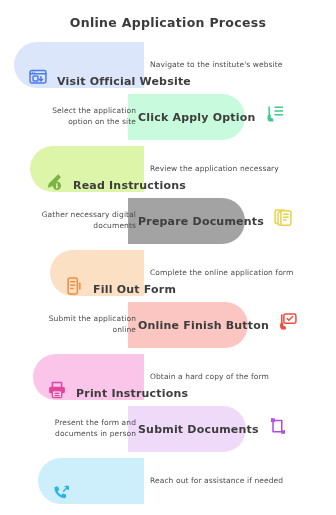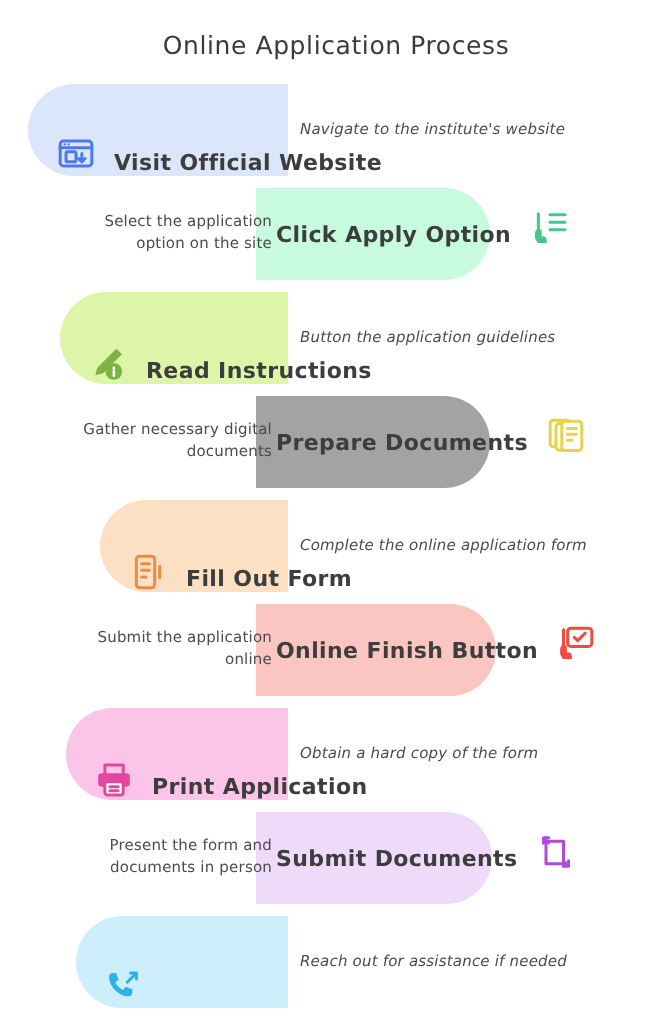--- a/index.html
+++ b/index.html
@@ -6,21 +6,21 @@
   body{
     width:336px;height:515px;
     background:#ffffff;
     font-family:"DejaVu Sans","Liberation Sans",sans-serif;
     overflow:hidden;
     position:relative;
   }
   #page-title{
     text-align:center;
     font-size:12.5px;
-    font-weight:normal;
+    font-weight:bold;
     color:#3b3b3b;
     letter-spacing:.3px;
     margin:0;
     padding-top:14px;
     height:18px;
     line-height:18px;
   }
   #steps{
     position:relative;
     margin-top:10px;
@@ -75,21 +75,20 @@
     display:flex;align-items:center;
     font-size:7.5px;
     line-height:1.45;
     color:#4b4b4b;
     letter-spacing:.1px;
   }
   .step.left .desc{
     left:150px;right:20px;
     text-align:left;
     justify-content:flex-start;
-    font-style:italic;
   }
   .step.right .desc{
     left:32px;right:200px;
     text-align:right;
     justify-content:flex-end;
   }
   .desc span{display:block;}
 </style>
 </head>
 <body>
@@ -135,21 +134,21 @@
         <span class="icon" style="color: rgb(124, 179, 66);">
           <svg viewBox="0 0 24 24" fill="none" stroke="currentColor" stroke-width="1.8" stroke-linecap="round" stroke-linejoin="round">
             <path d="M17 2.8l3.4 3.4L9 17.6l-4.6 1.2L5.6 14.2z" fill="currentColor" stroke="none"></path>
             <circle cx="15.5" cy="16.5" r="5" fill="currentColor" stroke="none"></circle>
             <path d="M15.5 14.2v.6M15.5 16.4v2.6" stroke="#ffffff" stroke-width="1.6"></path>
           </svg>
         </span>
         <span class="pill-label">Read Instructions</span>
       </div>
       <div class="desc">
-        <span>Button the application guidelines</span>
+        <span>Review the application necessary</span>
       </div>
     </div>
     <div class="step right">
       <div class="pill" style="background: #a3a3a3; width: 117px;">
         <span class="pill-label">Prepare Documents</span>
         <span class="icon" style="color: rgb(232, 210, 74);">
           <svg viewBox="0 0 24 24" fill="none" stroke="currentColor" stroke-width="1.8" stroke-linecap="round" stroke-linejoin="round">
             <rect x="2.5" y="2.5" width="12" height="16" rx="2"></rect>
             <rect x="6" y="4.5" width="12" height="16" rx="2" fill="#ffffff"></rect>
             <rect x="9.5" y="3.2" width="12" height="17.5" rx="2" fill="#ffffff"></rect>
@@ -195,21 +194,21 @@
     <div class="step left">
       <div class="pill" style="background: rgb(251, 197, 234); width: 111px;">
         <span class="icon" style="color: rgb(226, 71, 159);">
           <svg viewBox="0 0 24 24" fill="none" stroke="currentColor" stroke-width="1.8" stroke-linecap="round" stroke-linejoin="round">
             <path d="M6.5 8V3h11v5"></path>
             <rect x="2.5" y="8" width="19" height="8" rx="2" fill="currentColor" stroke="none"></rect>
             <rect x="6.5" y="13" width="11" height="8" rx="1.5" fill="#ffffff" stroke="currentColor"></rect>
             <path d="M9.5 16h5M9.5 18.5h5"></path>
           </svg>
         </span>
-        <span class="pill-label">Print Application</span>
+        <span class="pill-label">Print Instructions</span>
       </div>
       <div class="desc">
         <span>Obtain a hard copy of the form</span>
       </div>
     </div>
     <div class="step right">
       <div class="pill" style="background: rgb(240, 218, 249); width: 118px;">
         <span class="pill-label">Submit Documents</span>
         <span class="icon" style="color: rgb(178, 75, 221);">
           <svg viewBox="0 0 24 24" fill="none" stroke="currentColor" stroke-width="1.8" stroke-linecap="round" stroke-linejoin="round">

